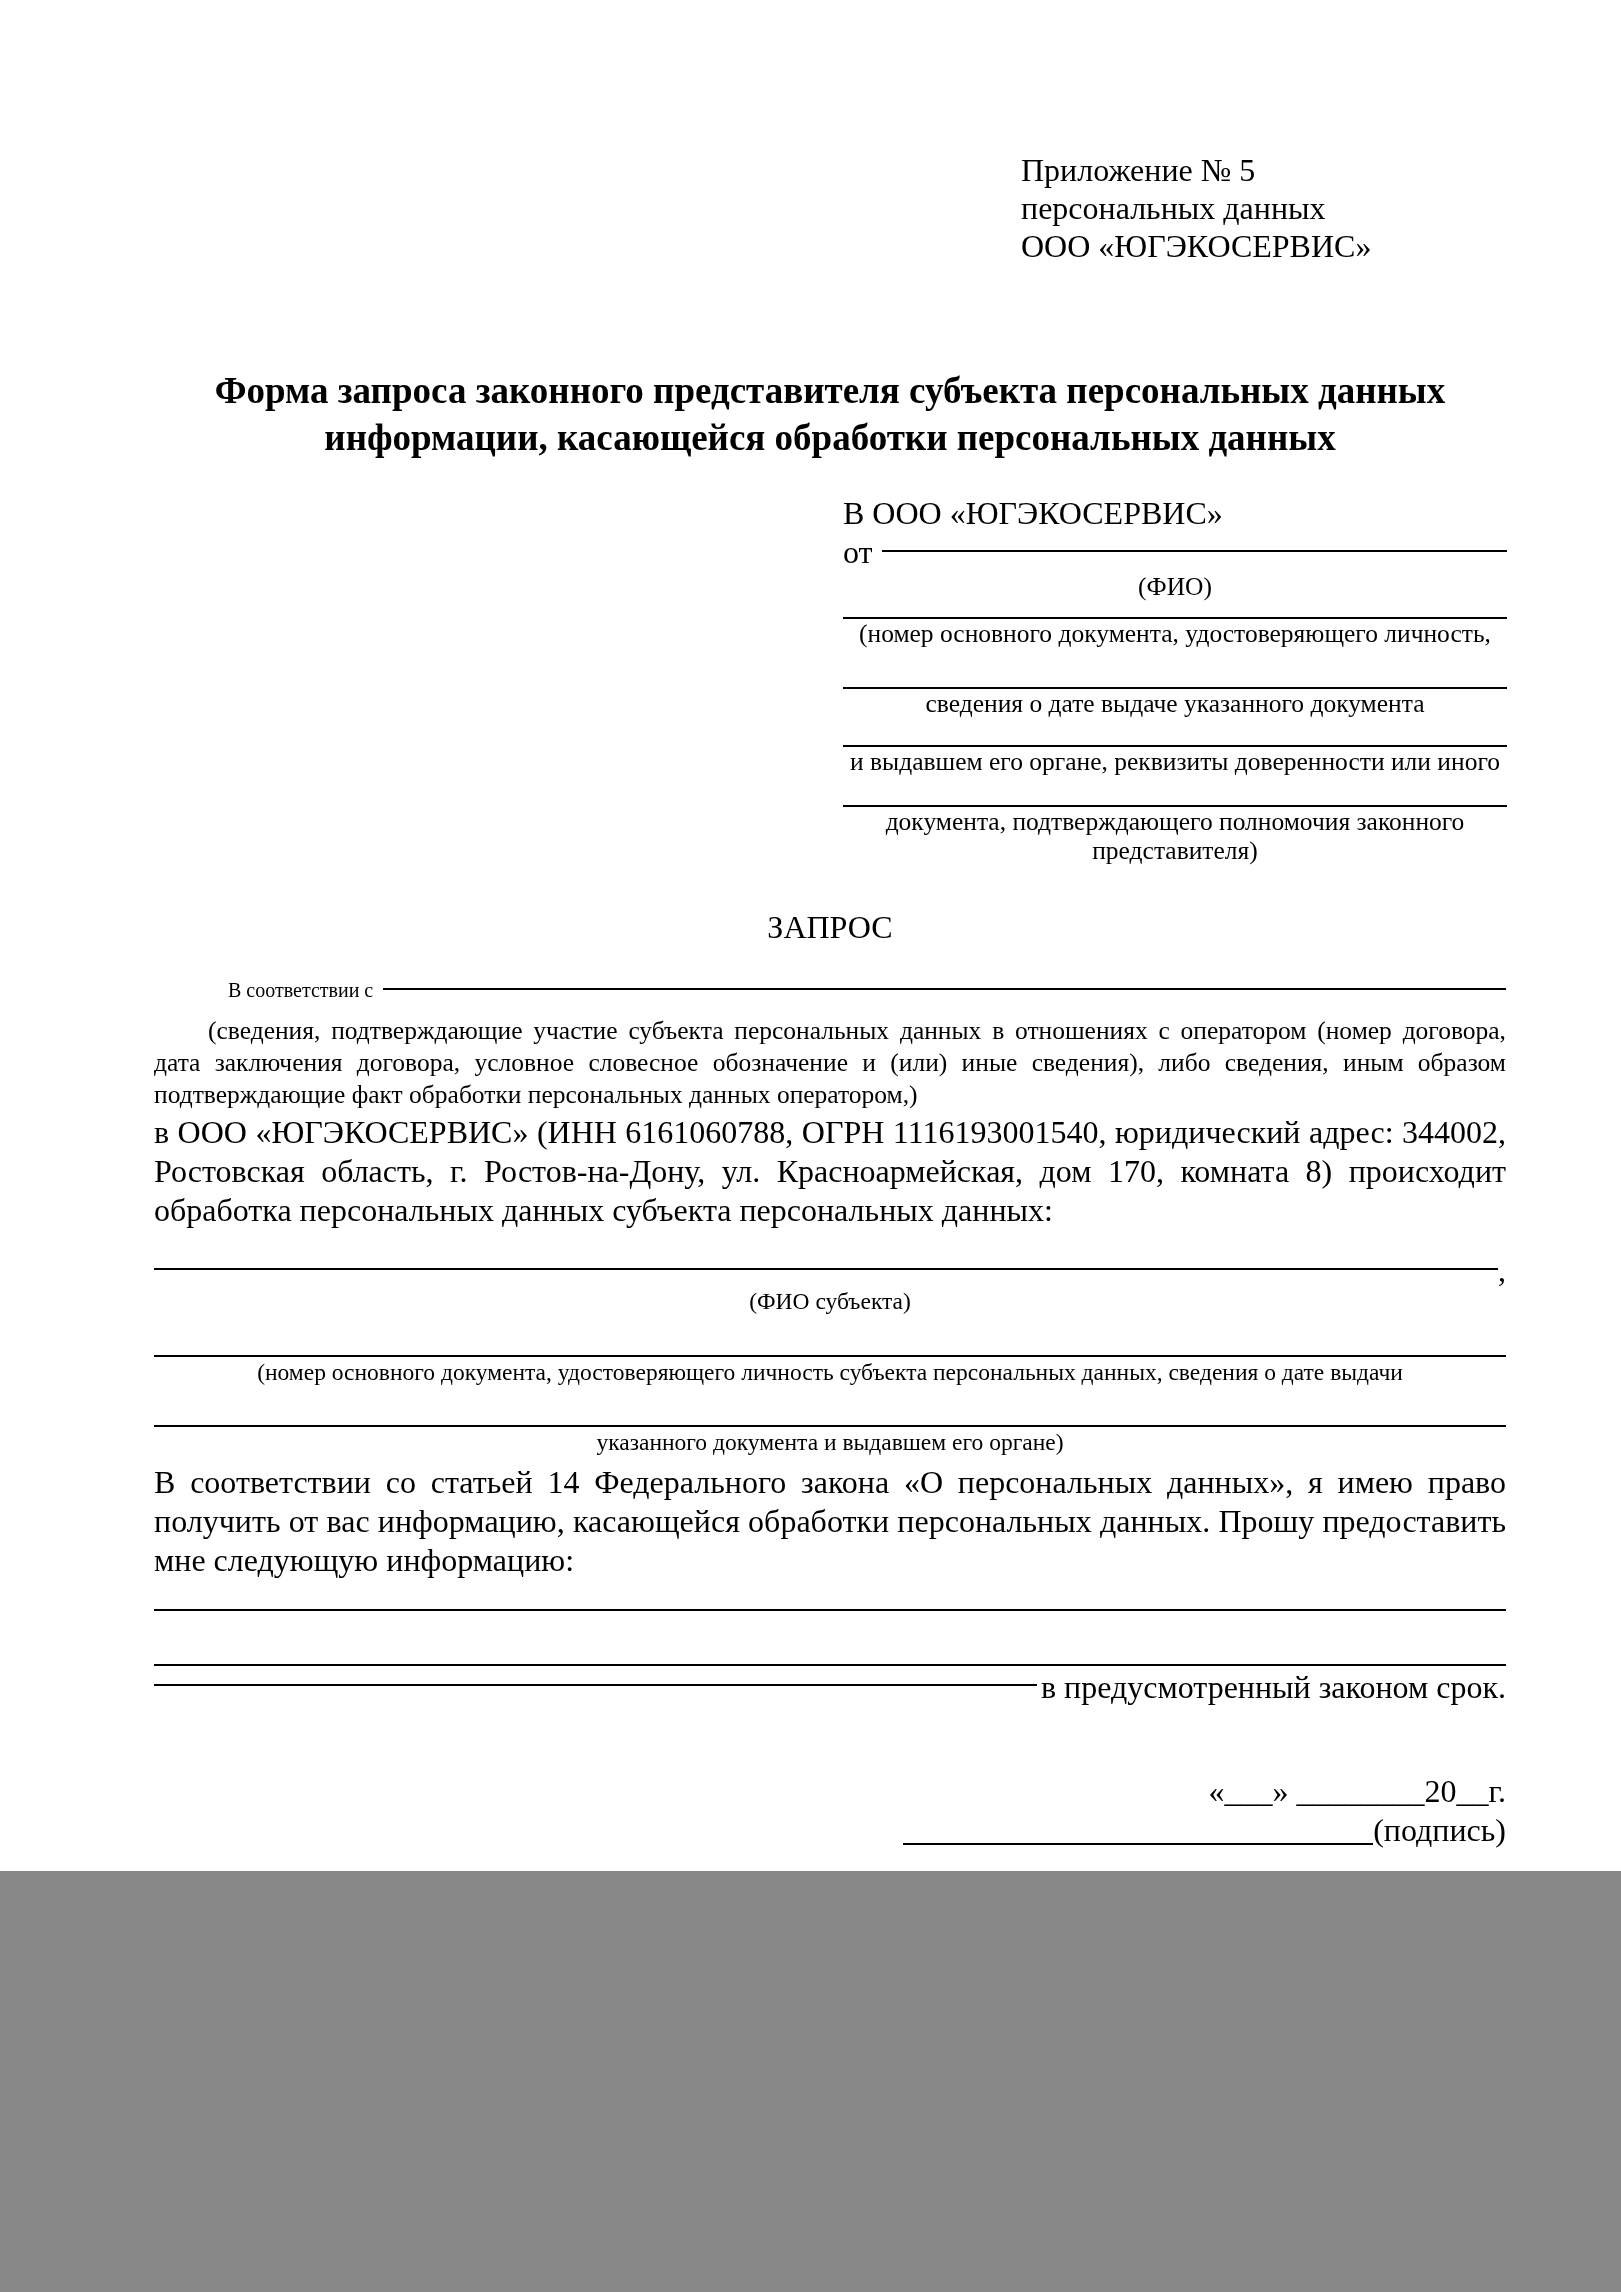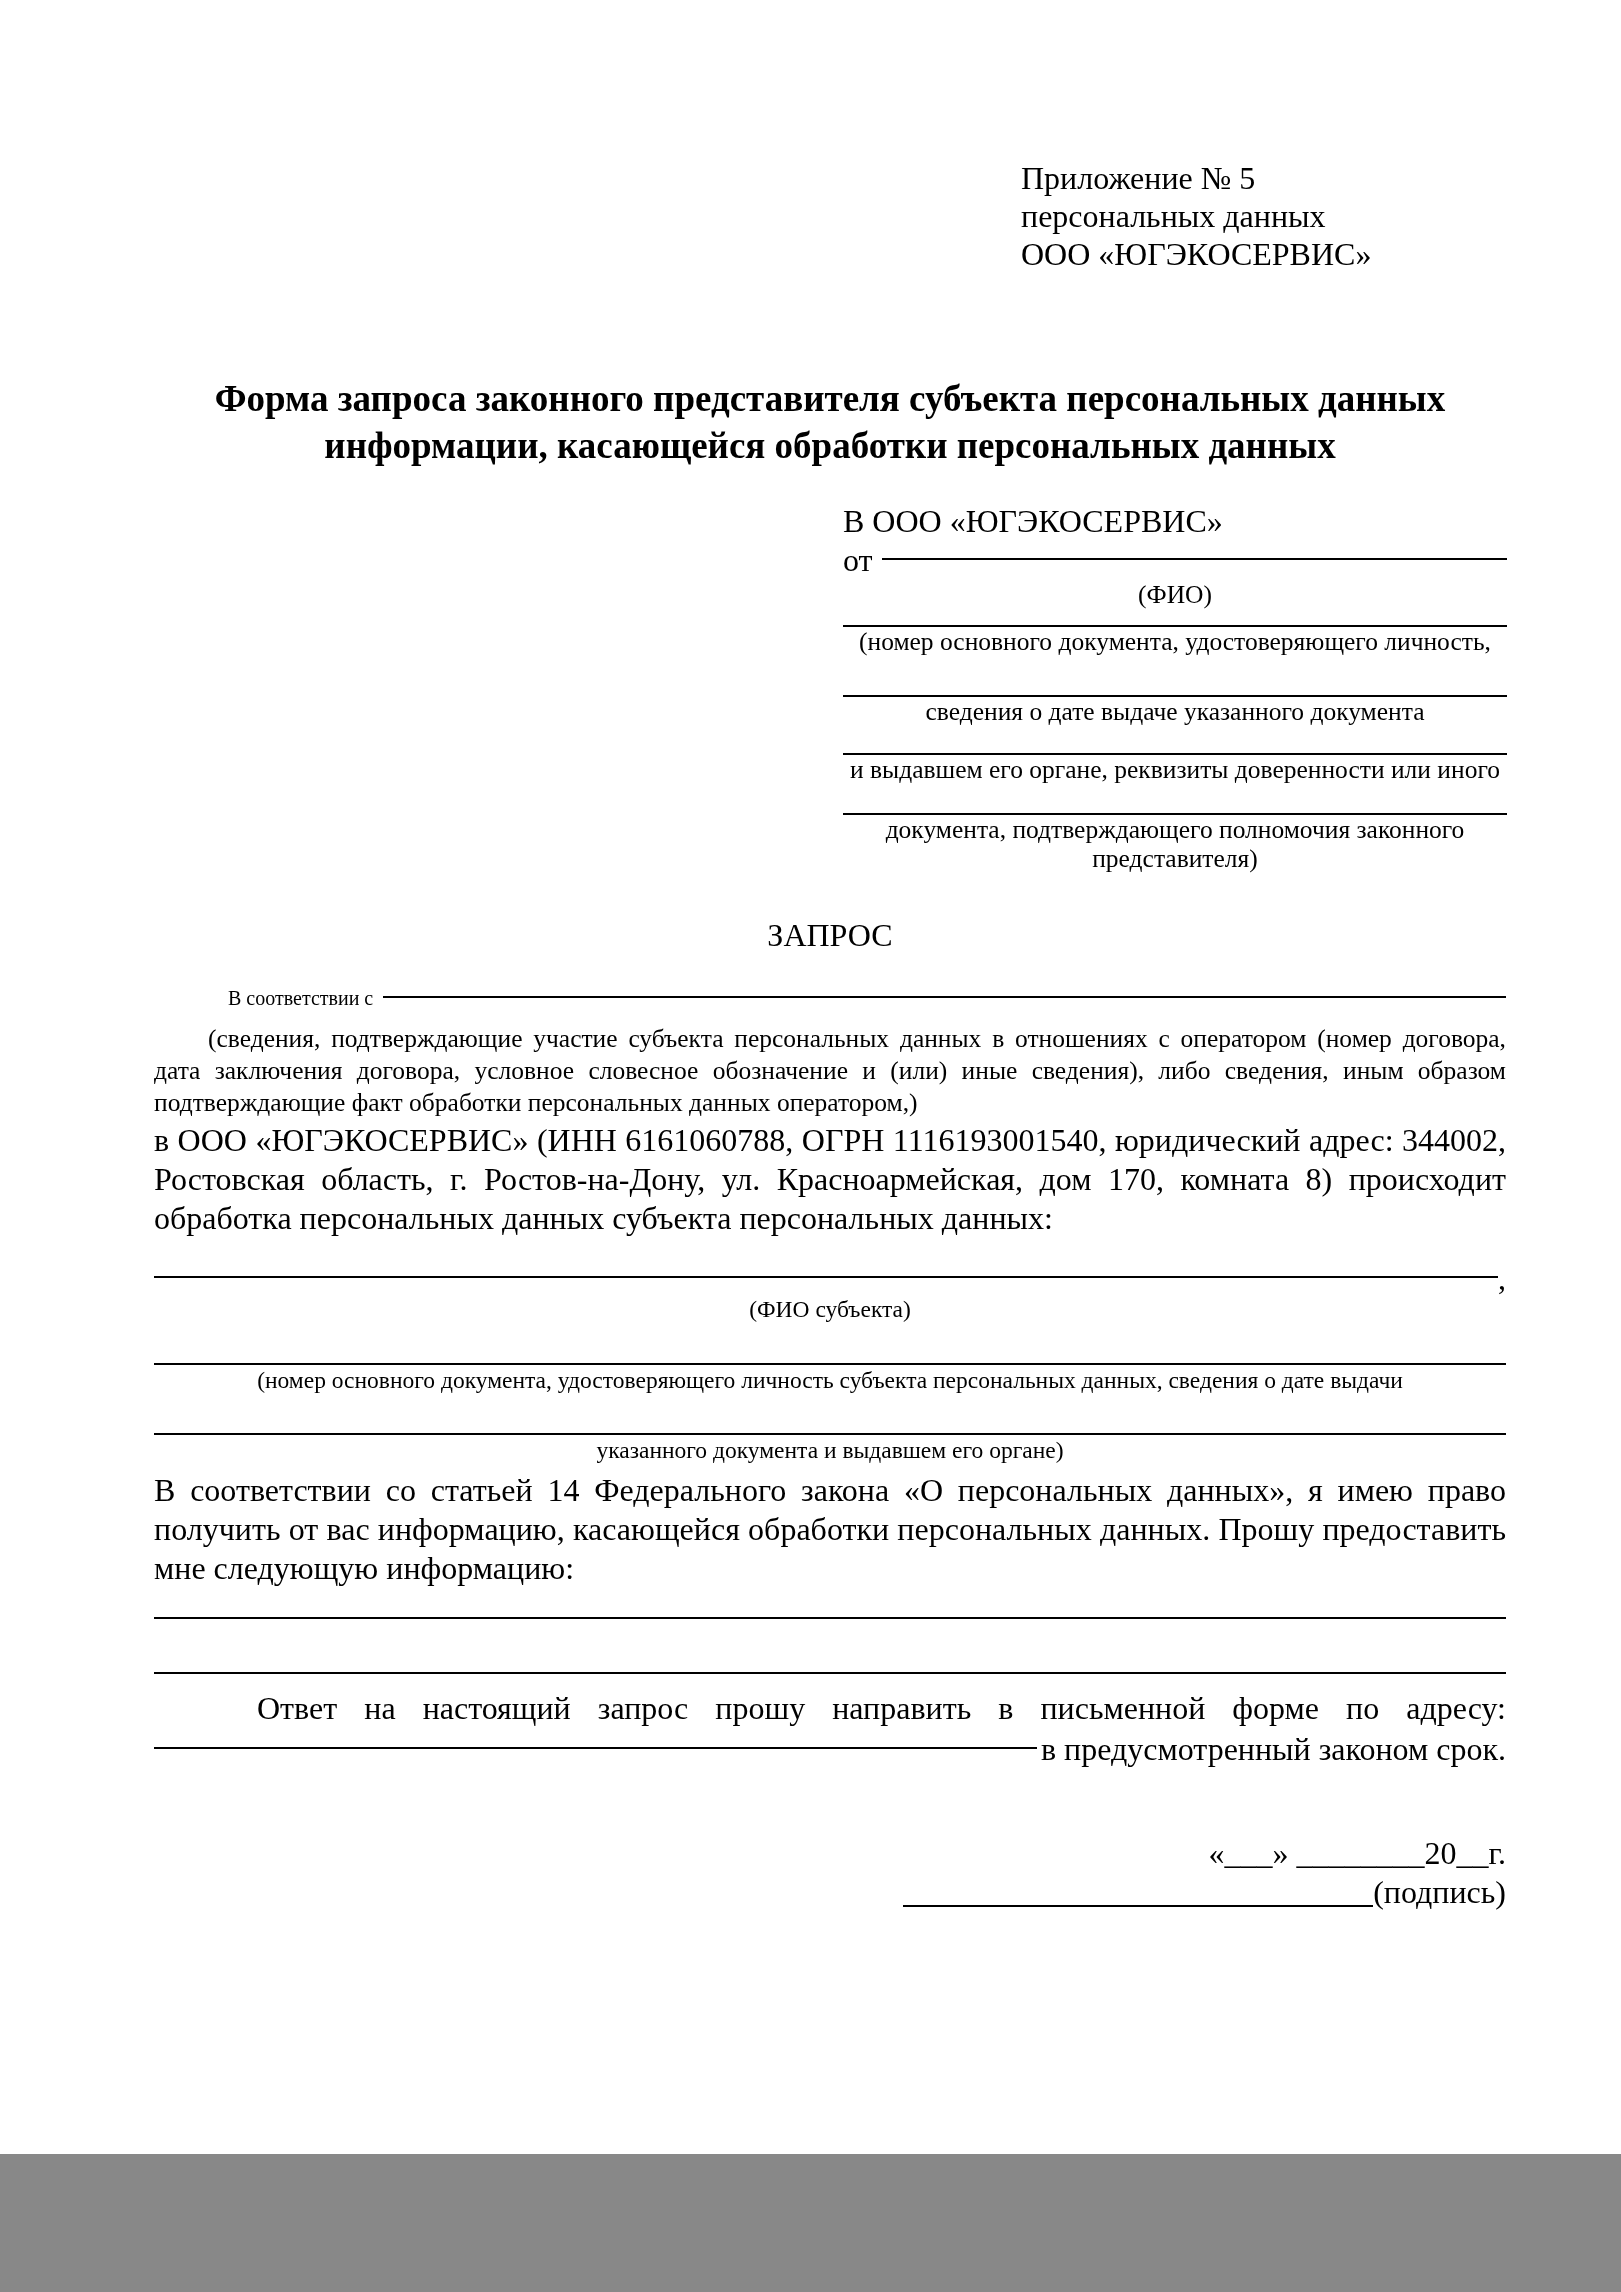--- a/index.html
+++ b/index.html
@@ -1,23 +1,23 @@
 <!DOCTYPE html>
 <html lang="ru"><head>
 <meta charset="utf-8">
 <style>
   html,body{margin:0;padding:0;background:#888;}
   .page{
     position:relative;
-    width:1621px;height:2154px;
+    width:1621px;height:1871px;
     background:#ffffff;
     color:#000;
     font-family:"Liberation Serif","DejaVu Serif",serif;
     box-sizing:border-box;
-    padding:12px 115px 0 154px;
+    padding:4px 115px 0 154px;
     overflow:hidden;
   }
   .appendix{
     margin-top:147px;
     margin-left:867px;
     font-size:32px;
     line-height:38px;
   }
   .doc-title{
     margin:102px 0 0 0;
@@ -137,21 +137,20 @@
   <div class="cap-sm mid-cap">(номер основного документа, удостоверяющего личность субъекта персональных данных, сведения о дате выдачи</div>
 
   <div class="hr mid-rule2"></div>
   <div class="cap-sm mid-cap">указанного документа и выдавшем его органе)</div>
 
   <div class="body-p law-p">В соответствии со статьей 14 Федерального закона «О персональных данных», я имею право получить от вас информацию, касающейся обработки персональных данных. Прошу предоставить мне следующую информацию:</div>
 
   <div class="hr blank1"></div>
   <div class="hr blank2"></div>
 
-  <div class="reply-l1">Ответ на настоящий запрос прошу направить в письменной форме по адресу:</div>
   <div class="fill reply-l2">
     <span class="rule"></span>
     <span>в предусмотренный законом срок.</span>
   </div>
 
   <div class="footer-row">
     <div>«___» ________20__г.</div>
     <div class="sig-group">
       <span class="sig-rule"></span>
       <span>(подпись)</span>

